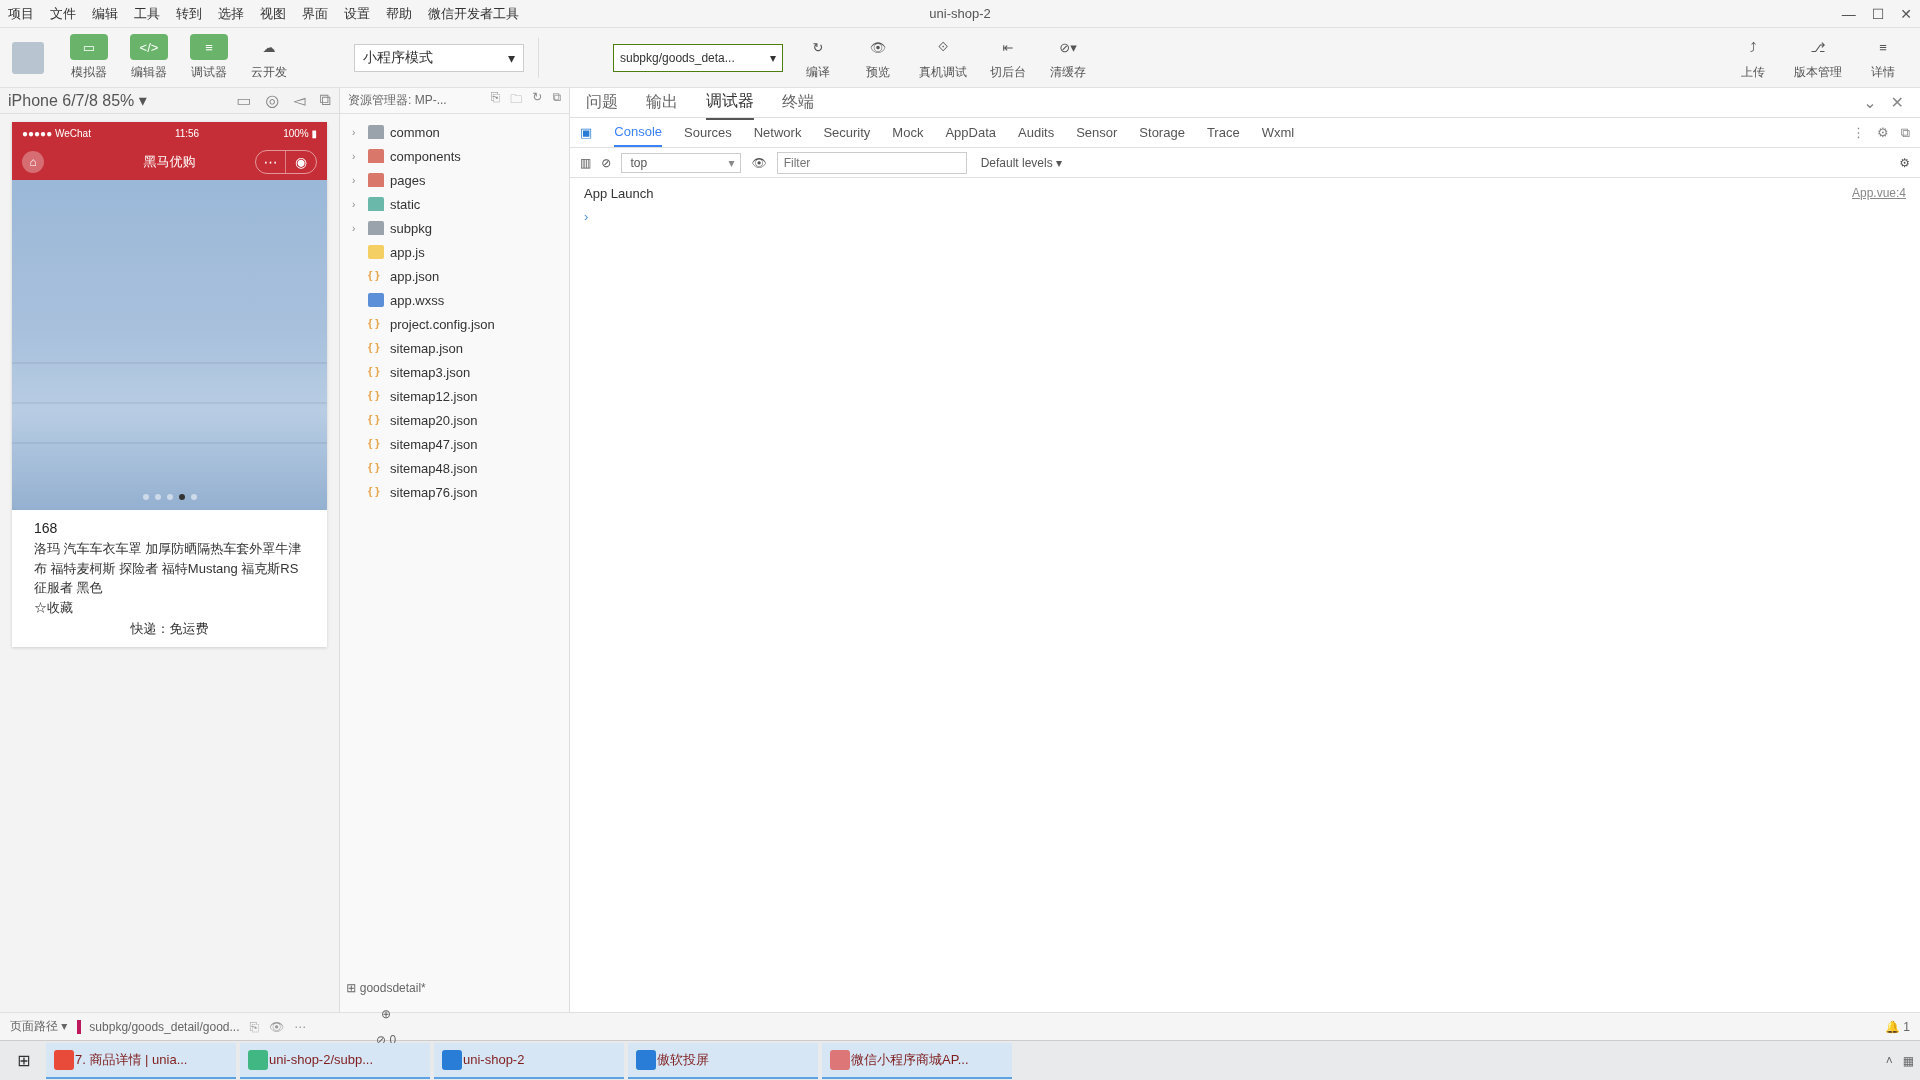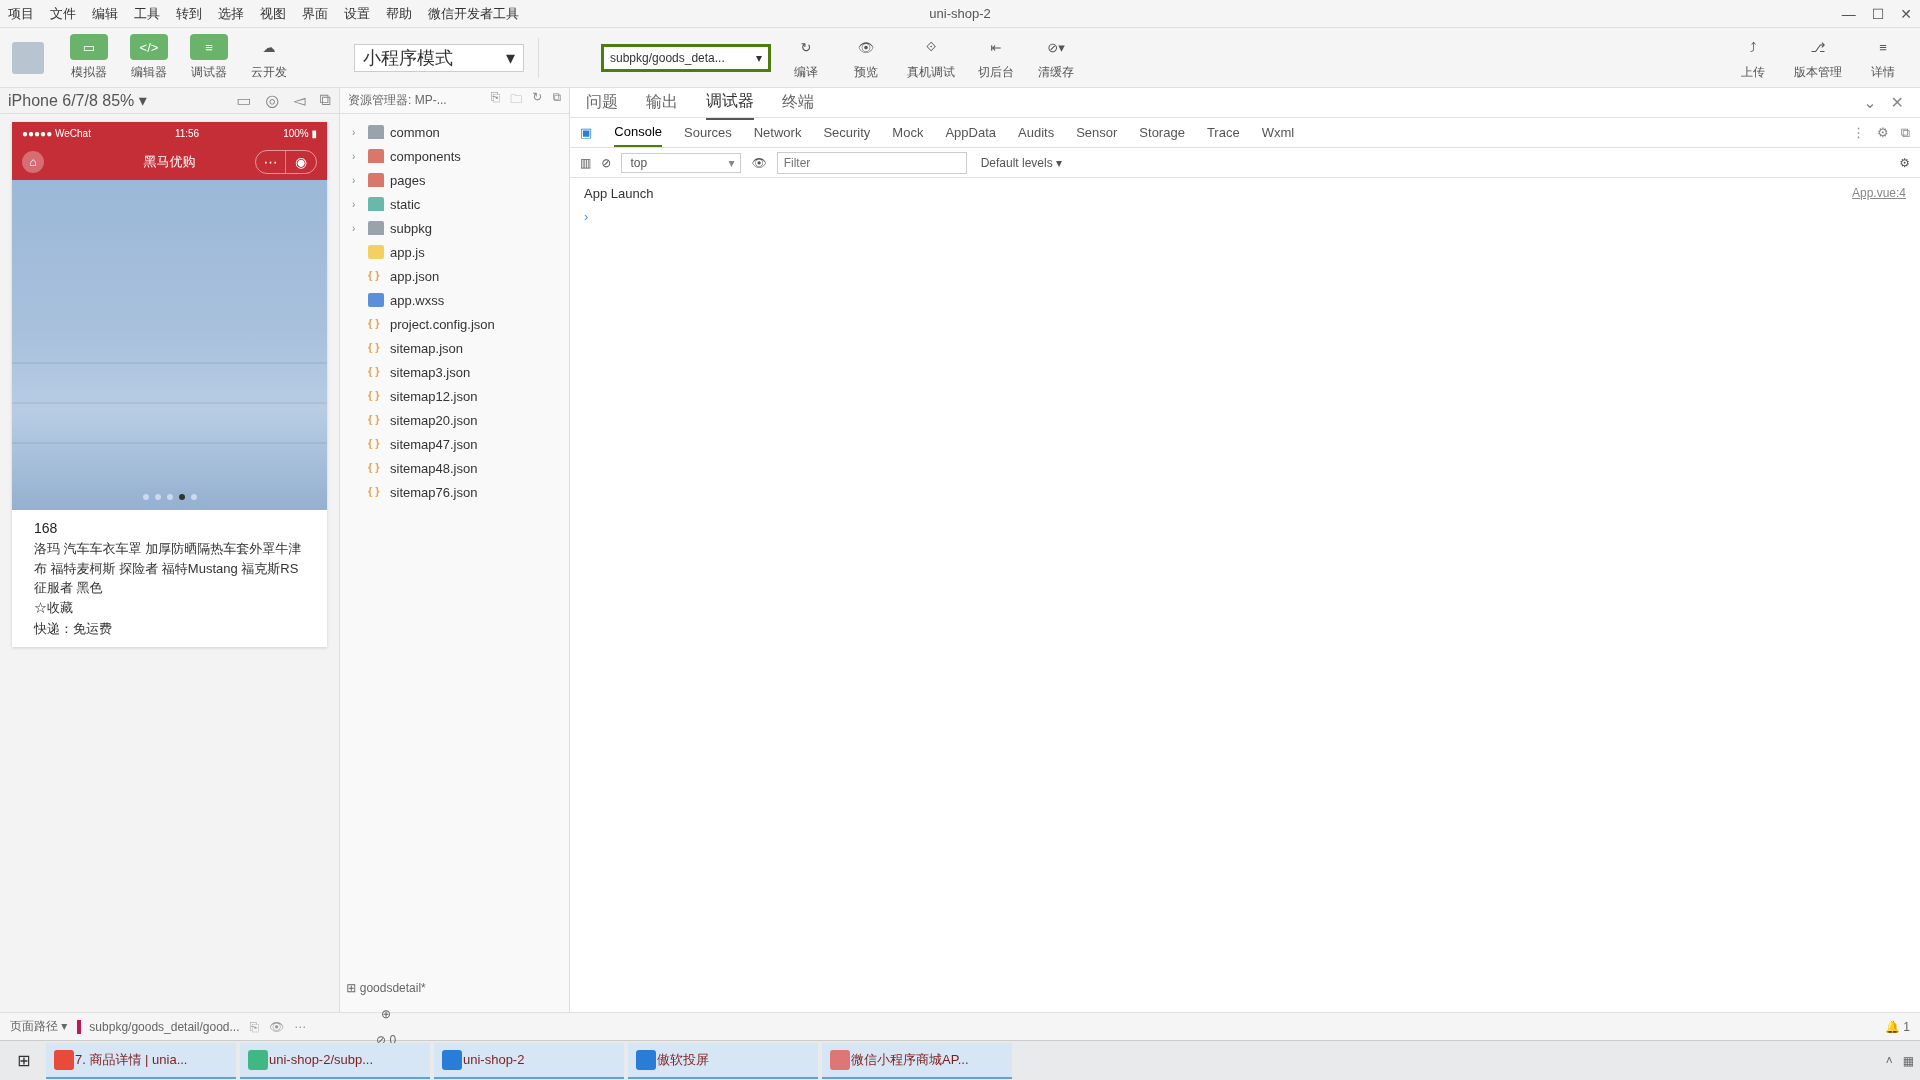--- a/index.html
+++ b/index.html
@@ -15,22 +15,22 @@
 
 
 .toolbar { height: 60px; background: #f5f5f5; display: flex; align-items: center; padding: 0 12px; border-bottom: 1px solid #e0e0e0; }
 .avatar { width: 32px; height: 32px; background: #b8c4d0; border-radius: 3px; margin-right: 20px; }
 .tb-group { display: flex; gap: 10px; }
 .tb-btn { display: flex; flex-direction: column; align-items: center; gap: 4px; cursor: pointer; padding: 0 6px; }
 .tb-btn .ic { width: 38px; height: 26px; border-radius: 4px; display: flex; align-items: center; justify-content: center; color: #fff; font-size: 13px; }
 .tb-btn .ic.green { background: #69b36a; }
 .tb-btn .ic.plain { background: transparent; color: #555; border: none; }
 .tb-btn .lbl { font-size: 12px; color: #555; font-family: Liberation Serif, serif; }
-.mode-dd { margin-left: 60px; width: 170px; height: 28px; border: 1px solid #ccc; background: #fff; padding: 0 8px; display: flex; align-items: center; justify-content: space-between; font-size: 18px; }
-.path-dd { margin-left: 48px; width: 170px; height: 28px; border: 3px solid #4d7c0f; background: #fff; padding: 0 6px; display: flex; align-items: center; justify-content: space-between; font-size: 12px; }
+.mode-dd { margin-left: 60px; width: 170px; height: 28px; border: 1px solid #ccc; background: #fff; padding: 0 8px; display: flex; align-items: center; justify-content: space-between; font-size: 14px; }
+.path-dd { margin-left: 60px; width: 170px; height: 28px; border: 1px solid #4d7c0f; background: #fff; padding: 0 6px; display: flex; align-items: center; justify-content: space-between; font-size: 12px; }
 .tb-right { margin-left: auto; display: flex; gap: 10px; }
 
 
 .main { display: flex; height: calc(100% - 28px - 60px - 28px - 40px); }
 
 
 .simulator { width: 340px; background: #f3f3f3; border-right: 1px solid #ddd; display: flex; flex-direction: column; }
 .sim-header { height: 26px; display: flex; align-items: center; padding: 0 8px; border-bottom: 1px solid #e0e0e0; font-size: 16px; color: #555; gap: 4px; }
 .sim-header .device { flex: 0 0 auto; }
 .sim-header .icons { margin-left: auto; display: flex; gap: 14px; color: #888; }
@@ -43,21 +43,21 @@
 .phone .navbar .capsule span { width: 30px; height: 22px; display: flex; align-items: center; justify-content: center; font-size: 14px; }
 .phone .navbar .capsule span:first-child { border-right: 1px solid rgba(255,255,255,.4); }
 .phone .content { background: #fff; }
 .phone .image { height: 330px; background: linear-gradient(180deg,#9bb8d8 0%,#a8c0dc 45%,#b8cde4 70%,#94b0d0 100%); position: relative; }
 .phone .image::after { content:""; position:absolute; left:0; right:0; top:55%; height:2px; background:rgba(0,0,40,.06); box-shadow: 0 40px 0 rgba(0,0,40,.06), 0 80px 0 rgba(0,0,40,.06); }
 .phone .dots { position: absolute; bottom: 10px; left: 50%; transform: translateX(-50%); display: flex; gap: 6px; }
 .phone .dots span { width: 6px; height: 6px; border-radius: 50%; background: rgba(255,255,255,.5); }
 .phone .dots span.active { background: #333; }
 .phone .info { padding: 8px 22px; font-size: 13px; line-height: 1.5; }
 .phone .price { font-size: 14px; color: #222; }
-.phone .shipping { margin-top: 2px; }
+.phone .shipping { margin-top: 2px; text-align: center; }
 
 
 .explorer { width: 230px; background: #f9f9f9; border-right: 1px solid #ddd; display: flex; flex-direction: column; }
 .explorer .ex-header { height: 26px; display: flex; align-items: center; padding: 0 8px; font-size: 12px; color: #666; border-bottom: 1px solid #e0e0e0; }
 .explorer .ex-header .icons { margin-left: auto; display: flex; gap: 10px; color: #888; }
 .tree { padding: 6px 2px; }
 .tree-item { display: flex; align-items: center; height: 24px; padding-left: 10px; font-size: 13px; color: #333; cursor: pointer; }
 .tree-item .chev { width: 12px; color: #888; font-size: 10px; margin-right: 4px; }
 .tree-item .fic { width: 16px; height: 14px; margin-right: 6px; display: inline-block; }
 .fic.folder { background: #9aa2ab; border-radius: 2px 2px 0 0; }
@@ -68,21 +68,21 @@
 .fic.css { background: #5b8fd8; border-radius: 2px; }
 
 
 .devtools { flex: 1; background: #fff; display: flex; flex-direction: column; }
 .dt-tabs1 { height: 30px; border-bottom: 1px solid #e0e0e0; display: flex; align-items: center; padding: 0 16px; gap: 28px; font-size: 16px; color: #666; }
 .dt-tabs1 .t { cursor: pointer; padding: 6px 0; }
 .dt-tabs1 .t.active { color: #333; border-bottom: 2px solid #555; }
 .dt-tabs1 .icons { margin-left: auto; display: flex; gap: 14px; color: #888; }
 .dt-tabs2 { height: 30px; border-bottom: 1px solid #e0e0e0; display: flex; align-items: center; padding: 0 10px; gap: 22px; font-size: 13px; color: #555; }
 .dt-tabs2 .t { cursor: pointer; padding: 6px 0; }
-.dt-tabs2 .t.active { color: #000000; border-bottom: 2px solid #4d7c0f; }
+.dt-tabs2 .t.active { color: #3b82f6; border-bottom: 2px solid #3b82f6; }
 .dt-tabs2 .icons { margin-left: auto; display: flex; gap: 12px; color: #888; }
 .dt-filter { height: 30px; border-bottom: 1px solid #e0e0e0; display: flex; align-items: center; padding: 0 10px; gap: 10px; font-size: 12px; color: #555; }
 .dt-filter .sel { border: 1px solid #ccc; padding: 2px 22px 2px 8px; background: #fff; position: relative; min-width: 120px; }
 .dt-filter .sel::after { content: "▾"; position: absolute; right: 6px; color: #888; }
 .dt-filter input { border: 1px solid #ccc; padding: 3px 6px; width: 190px; font-size: 12px; }
 .dt-filter .levels { border: none; padding: 2px 4px; }
 .console-body { flex: 1; padding: 6px 14px; font-family: Consolas, monospace; font-size: 13px; color: #333; overflow: auto; }
 .console-body .row { display: flex; justify-content: space-between; padding: 2px 0; }
 .console-body .row .src { color: #888; text-decoration: underline; font-size: 12px; }
 .console-body .prompt { color: #4a8fd8; margin-top: 6px; }

